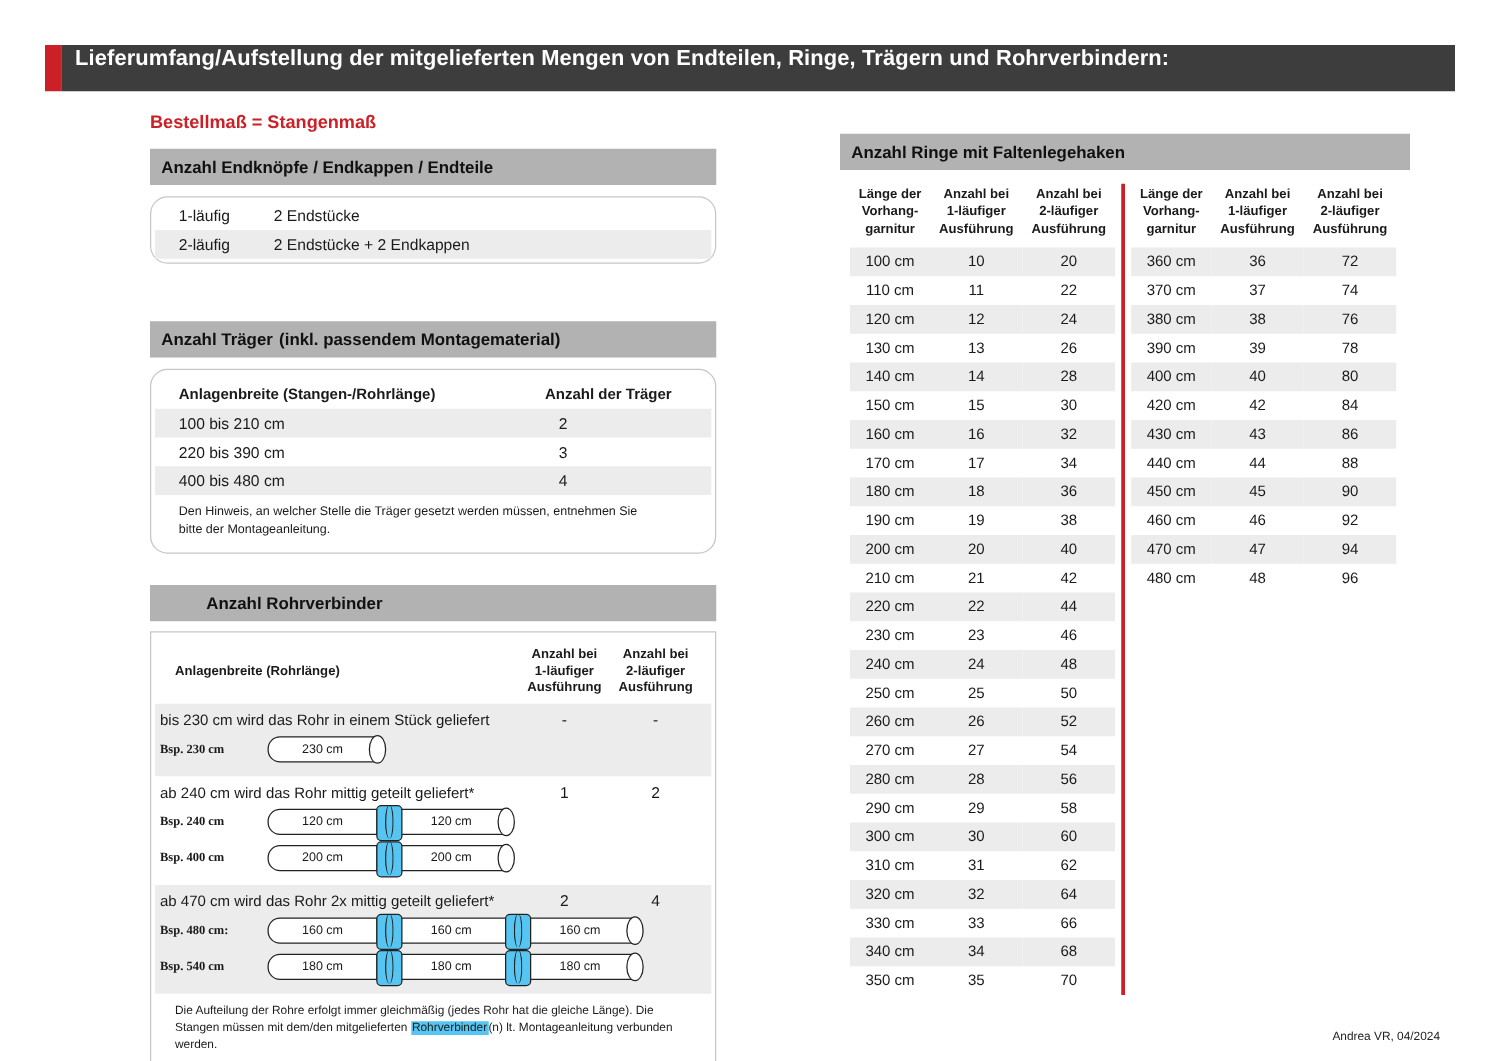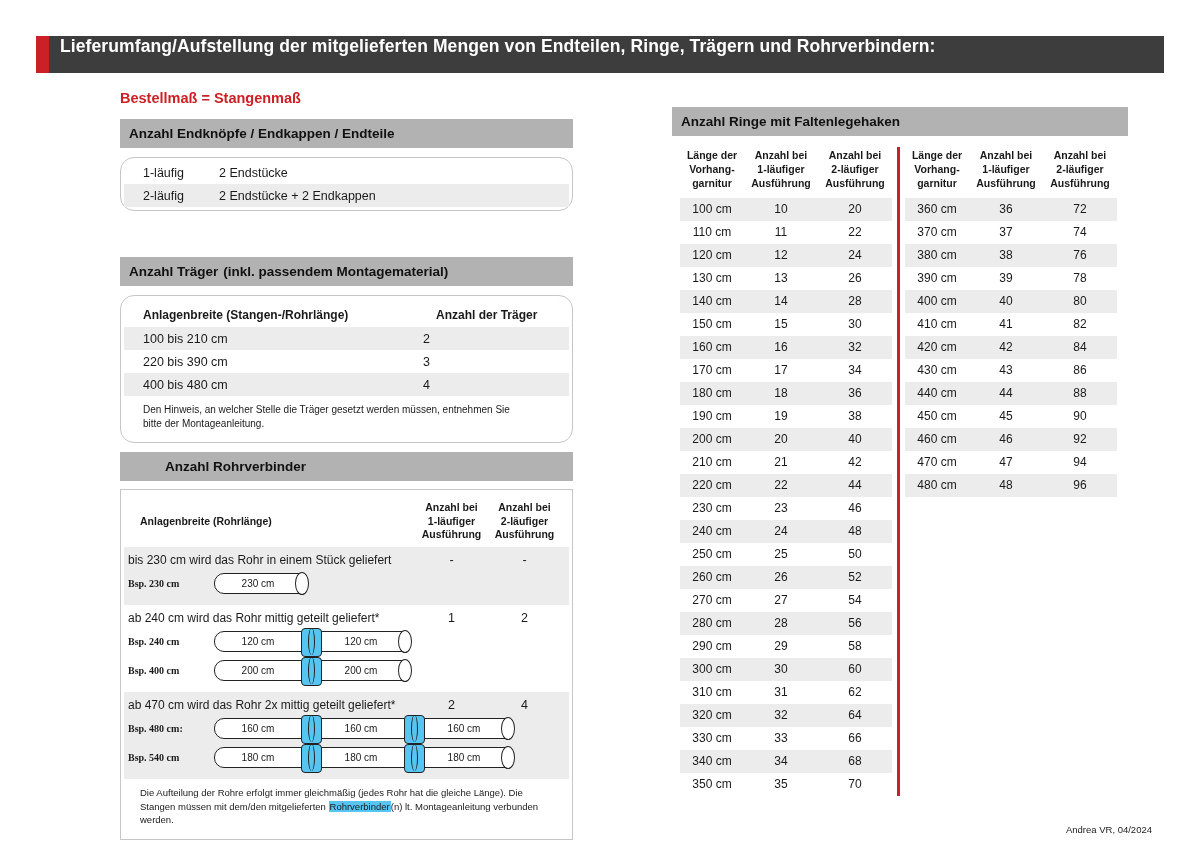--- a/index.html
+++ b/index.html
@@ -21,30 +21,30 @@
 .subtitle{color:var(--accent-red);font-weight:bold;font-size:14.5px;}
 
 .section-bar{background:var(--bar-gray);height:29px;display:flex;align-items:center;padding-left:9px;font-size:13.5px;color:#111;}
 .section-bar .b{font-weight:bold;}
 .section-bar .n{font-weight:bold;margin-left:5px;}
 
 .box{border:1px solid #c6c6c6;background:#fff;padding:3px;}
 .mt1{margin-top:13px;}
 .mt-box{margin-top:9px;border-radius:14px;}
 .mt2{margin-top:46px;}
-.mt3{margin-top:9px;padding-left:45px;}
+.mt3{margin-top:25px;padding-left:45px;}
 .mt-box3{margin-top:8px;}
 
 .kv-row{height:23px;display:flex;align-items:center;padding-left:19px;font-size:12.5px;}
 .kv-label{width:76px;}
 .rows-endteile > .kv-row:nth-child(even){background:var(--row-gray);}
 
 .t-head{display:flex;padding:9px 0 5px 19px;font-size:12px;font-weight:bold;gap:48px;}
 .t-c1{width:245px;}
-.t-row{height:23px;display:flex;align-items:center;padding-left:19px;font-size:12.5px;}
+.t-row{height:23px;display:flex;align-items:center;padding-left:19px;font-size:12.5px;gap:24px;}
 .t-r1{width:280px;}
 .rows-traeger > .t-row:nth-child(odd){background:var(--row-gray);}
 .t-note{font-size:10px;line-height:1.35;padding:7px 55px 9px 19px;}
 
 .cols{display:flex;}
 .grow{flex:1;}
 .vcol{width:73px;min-width:73px;text-align:center;}
 .cols .vcol:last-child{margin-right:8px;}
 .r-head{align-items:center;padding:8px 0 5px 16px;}
 .bold-sm{font-size:10.5px;font-weight:bold;}
@@ -425,25 +425,20 @@
             <td>390 cm</td>
             <td>39</td>
             <td>78</td>
           </tr>
             <tr>
             <td>400 cm</td>
             <td>40</td>
             <td>80</td>
           </tr>
             <tr>
-            <td>410 cm</td>
-            <td>41</td>
-            <td>82</td>
-          </tr>
-            <tr>
             <td>420 cm</td>
             <td>42</td>
             <td>84</td>
           </tr>
             <tr>
             <td>430 cm</td>
             <td>43</td>
             <td>86</td>
           </tr>
             <tr>

